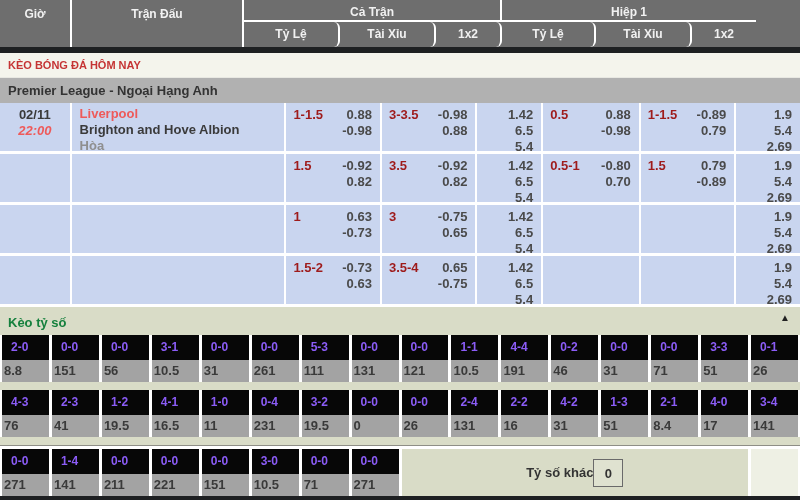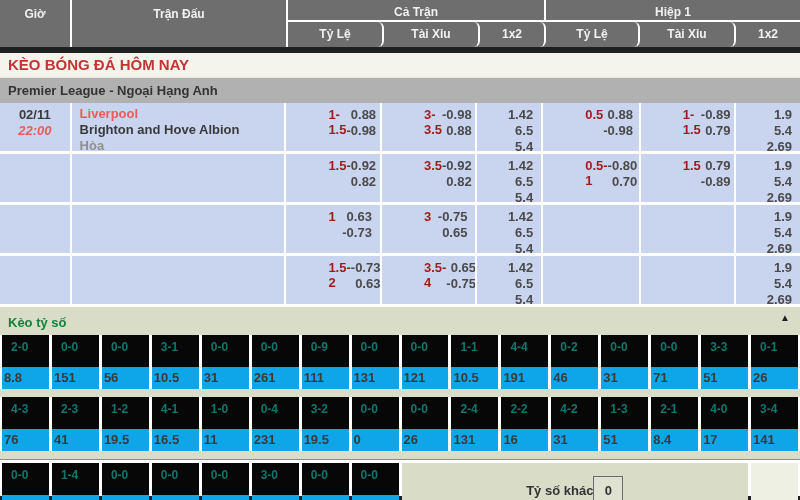--- a/index.html
+++ b/index.html
@@ -5,66 +5,66 @@
   html,body{margin:0;padding:0;}
   body{width:800px;height:500px;overflow:hidden;background:#fff;
        font-family:"Liberation Sans",sans-serif;-webkit-font-smoothing:antialiased;}
   .app{width:800px;height:500px;position:relative;background:#f4f4ec;font-weight:bold;}
 
   
   .thead{display:flex;height:47px;background:#6e6e6e;color:#f1f1f1;font-size:12px;}
   .thead *{box-sizing:border-box;}
   .th-cell{border-right:2px solid #fff;text-align:center;padding-top:7px;}
   .c-time{width:72px;}
-  .c-match{width:216px;}
+  .c-match{width:172px;}
   .th-group{display:flex;flex-direction:column;}
   .g-full{width:258px;}
   .g-half{width:254px;}
   .th-group-label{height:22px;border-bottom:2px solid #fff;text-align:center;padding-top:5px;}
   .g-full .th-group-label{border-right:2px solid #fff;}
   .th-subrow{display:flex;flex:1;}
   .th-sub{text-align:center;padding-top:5px;border-radius:6px;}
   .th-sub.b{border-right:2px solid #fff;}
   .w-hdp1{width:96px;} .w-ou1{width:96px;} .w-x1{width:66px;}
   .w-hdp2{width:94px;} .w-ou2{width:96px;} .w-x2{width:64px;}
 
   .darkstrip{height:6px;background:#1e2022;}
-  .titlebar{height:24px;background:#f4f4ec;color:#c53434;font-size:15px;
+  .titlebar{height:24px;background:#f4f4ec;color:#c53434;font-size:11px;
             line-height:24px;padding-left:8px;}
   .leaguebar{height:26px;background:#b1b1b1;color:#333;font-size:13px;
              line-height:26px;padding-left:8px;border-top:1px solid #e8e8e2;box-sizing:border-box;}
 
   
   #odds-table{background:#fff;}
   .orow{display:flex;height:51px;box-sizing:border-box;border-bottom:3px solid #fff;}
   .ocell{background:#c9d5ef;box-sizing:border-box;border-right:2px solid #fff;
          font-size:13px;color:#4a4a4a;overflow:hidden;}
   .ocell.last{border-right:none;}
   .o-c0{width:72px;text-align:center;padding-top:4px;line-height:16px;}
   .o-c1{width:216px;padding:3px 0 0 8px;line-height:16px;}
   .o-hdp1{width:96px;} .o-ou1{width:96px;} .o-x1{width:66px;}
   .o-hdp2{width:98px;} .o-ou2{width:96px;} .o-x2{width:64px;}
   .hdp{display:flex;justify-content:space-between;padding:4px 8px 0 7px;}
-  .hlabel{color:#9e1b1b;margin-left:35px;}
+  .hlabel{color:#9e1b1b;}
   .hvals{text-align:right;line-height:16px;}
   .x12{text-align:right;padding:4px 8px 0 12px;line-height:16px;}
   .m-date{color:#3a3a3a;} .m-time{color:#ee5a5a;font-style:italic;}
   .m-home{color:#ee5a5a;} .m-away{color:#3a3a3a;} .m-draw{color:#8f8f8f;}
 
   
   .score-section{background:#d9dcc7;height:189px;}
   .score-head{height:28px;position:relative;}
   .score-title{position:absolute;left:8px;top:8px;font-size:13px;color:#15803d;}
   .collapse-tri{position:absolute;right:10px;top:5px;font-size:10px;color:#222;cursor:pointer;}
   .sgrid{display:grid;grid-template-columns:repeat(16,1fr);column-gap:3px;
          background:#fff;padding:0 2px;margin:0 0 8px 0;}
   .sgrid.row3{border-top:1px solid #8e8e86;padding-top:3px;margin-bottom:0;}
-  .sc .box{height:32px;line-height:25px;background:#070707;color:#0f766e;font-size:12px;
+  .sc .box{height:25px;line-height:25px;background:#070707;color:#8b5cf6;font-size:12px;
            padding-left:9px;box-sizing:border-box;cursor:pointer;}
-  .sc .odd{height:22px;padding:3px 0 0 2px;font-size:13px;color:#3a3a3a;background:#0ea5e9;
+  .sc .odd{height:22px;padding:3px 0 0 2px;font-size:13px;color:#3a3a3a;background:#a3a3a3;
            box-sizing:border-box;}
   .other-area{grid-column:9/16;background:#d9dcc7;display:flex;align-items:center;
               justify-content:center;gap:0;}
   .other-label{font-size:13px;color:#333;}
   .other-box{width:30px;height:28px;line-height:28px;text-align:center;border:1px solid #6a6a6a;
              background:#dfe2d0;font-size:13px;color:#333;box-sizing:border-box;}
   .sc-empty{grid-column:16/17;background:#eef0e4;}
   .bottomstrip{height:4px;background:#1e2022;}
 </style>
 </head>
@@ -278,21 +278,21 @@
           </div>
           <div class="sc">
             <div class="box">0-0</div>
             <div class="odd">31</div>
           </div>
           <div class="sc">
             <div class="box">0-0</div>
             <div class="odd">261</div>
           </div>
           <div class="sc">
-            <div class="box">0-9</div>
+            <div class="box">5-3</div>
             <div class="odd">111</div>
           </div>
           <div class="sc">
             <div class="box">0-0</div>
             <div class="odd">131</div>
           </div>
           <div class="sc">
             <div class="box">0-0</div>
             <div class="odd">121</div>
           </div>

